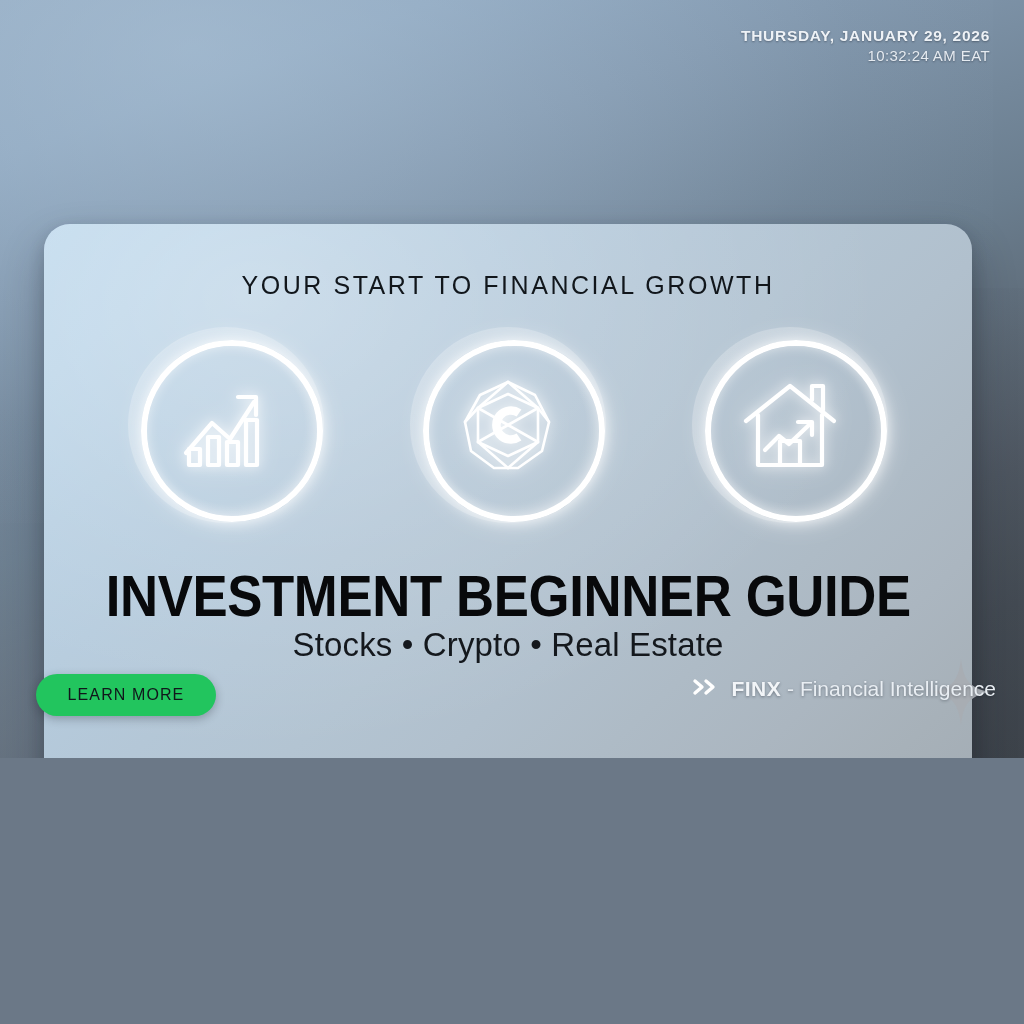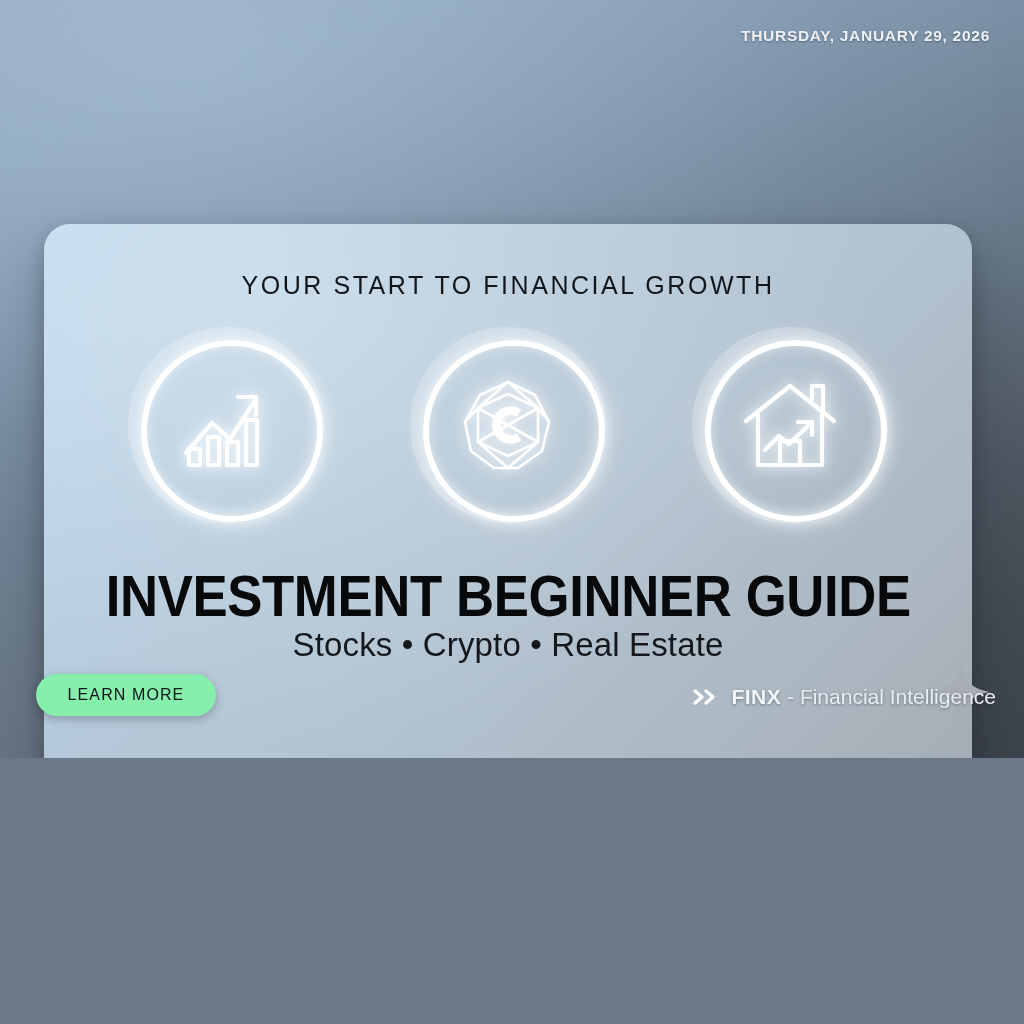--- a/index.html
+++ b/index.html
@@ -236,21 +236,21 @@
   }
 
   
   #learn-more {
     position: absolute;
     left: 36px;
     bottom: 42px;
     width: 180px;
     height: 42px;
     border-radius: 21px;
-    background: #86efac;
+    background: #22c55e;
     display: flex;
     align-items: center;
     justify-content: center;
     color: #11161b;
     font-size: 16px;
     font-weight: normal;
     letter-spacing: 1.1px;
     box-shadow: 0 3px 10px rgba(20,26,34,0.28);
     z-index: 9;
     cursor: pointer;
@@ -259,21 +259,20 @@
     padding: 0;
   }
 
   
   #brand {
     position: absolute;
     right: 28px;
     bottom: 41px;
     height: 40px;
     display: flex;
-    align-items: center;
     z-index: 9;
   }
   #brand-sparkle {
     position: absolute;
     right: 6px;
     bottom: -8px;
     width: 58px;
     height: 66px;
     z-index: 1;
     pointer-events: none;
@@ -310,20 +309,21 @@
 
 <div id="stage">
 
   <div id="bg-base"></div>
   <div id="bg-sheen-a"></div>
   <div id="bg-sheen-b"></div>
   <div id="bg-sheen-c"></div>
 
   <div id="timestamp">
     <span class="ts-date">THURSDAY, JANUARY 29, 2026</span>
+    <span class="ts-time">10:32:24 AM EAT</span>
   </div>
 
   <div id="card">
     <div id="card-sheen"></div>
 
     <div id="card-inner">
 
       <div id="eyebrow">YOUR START TO FINANCIAL GROWTH</div>
 
       <div id="badges">

